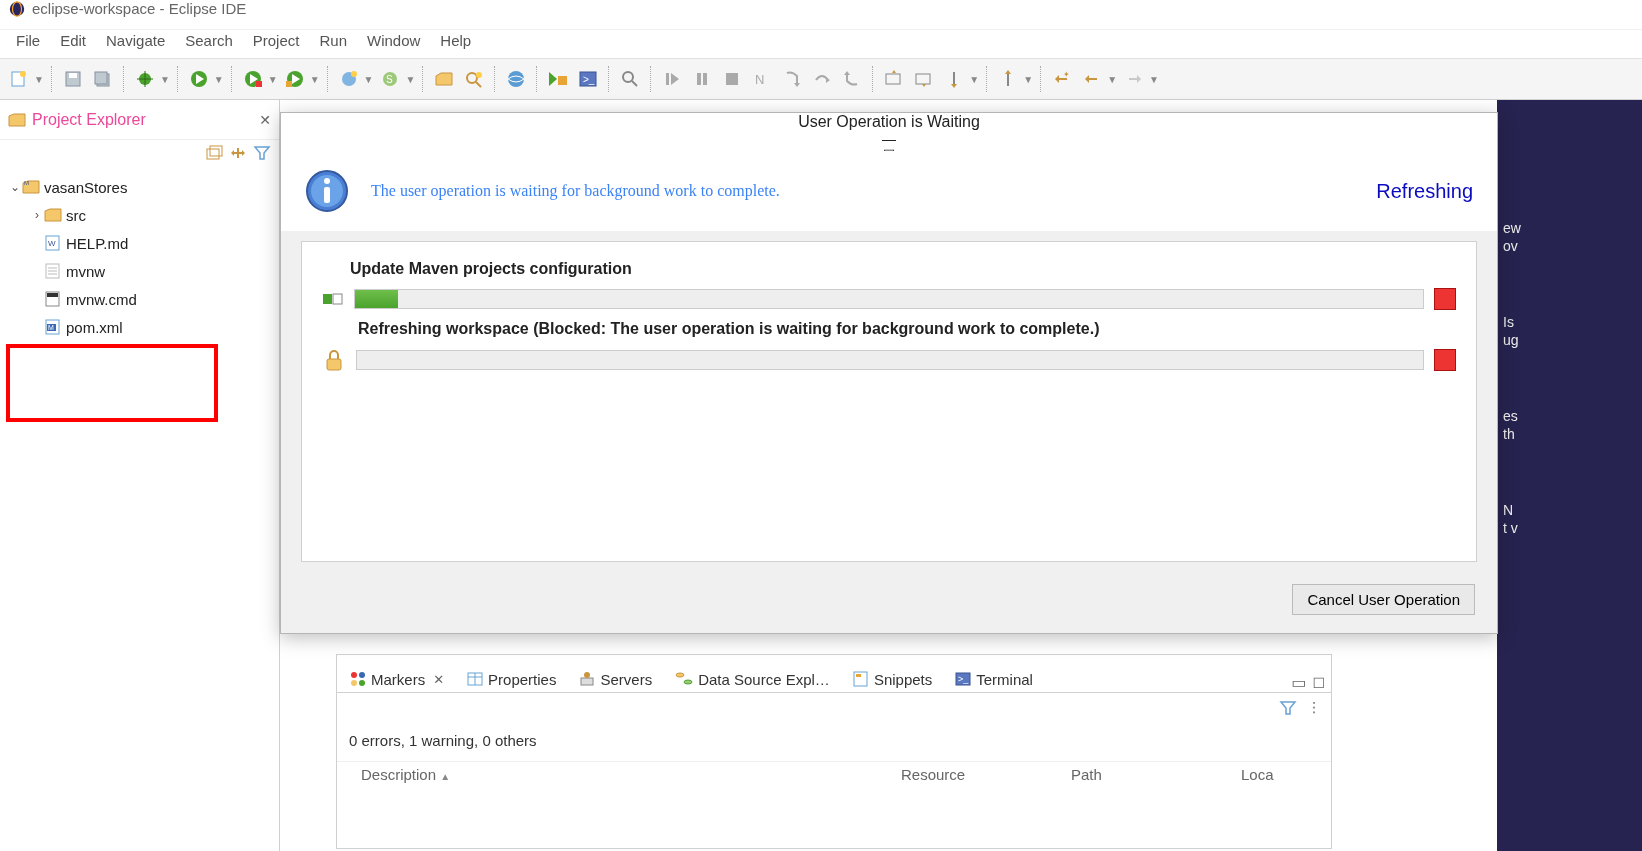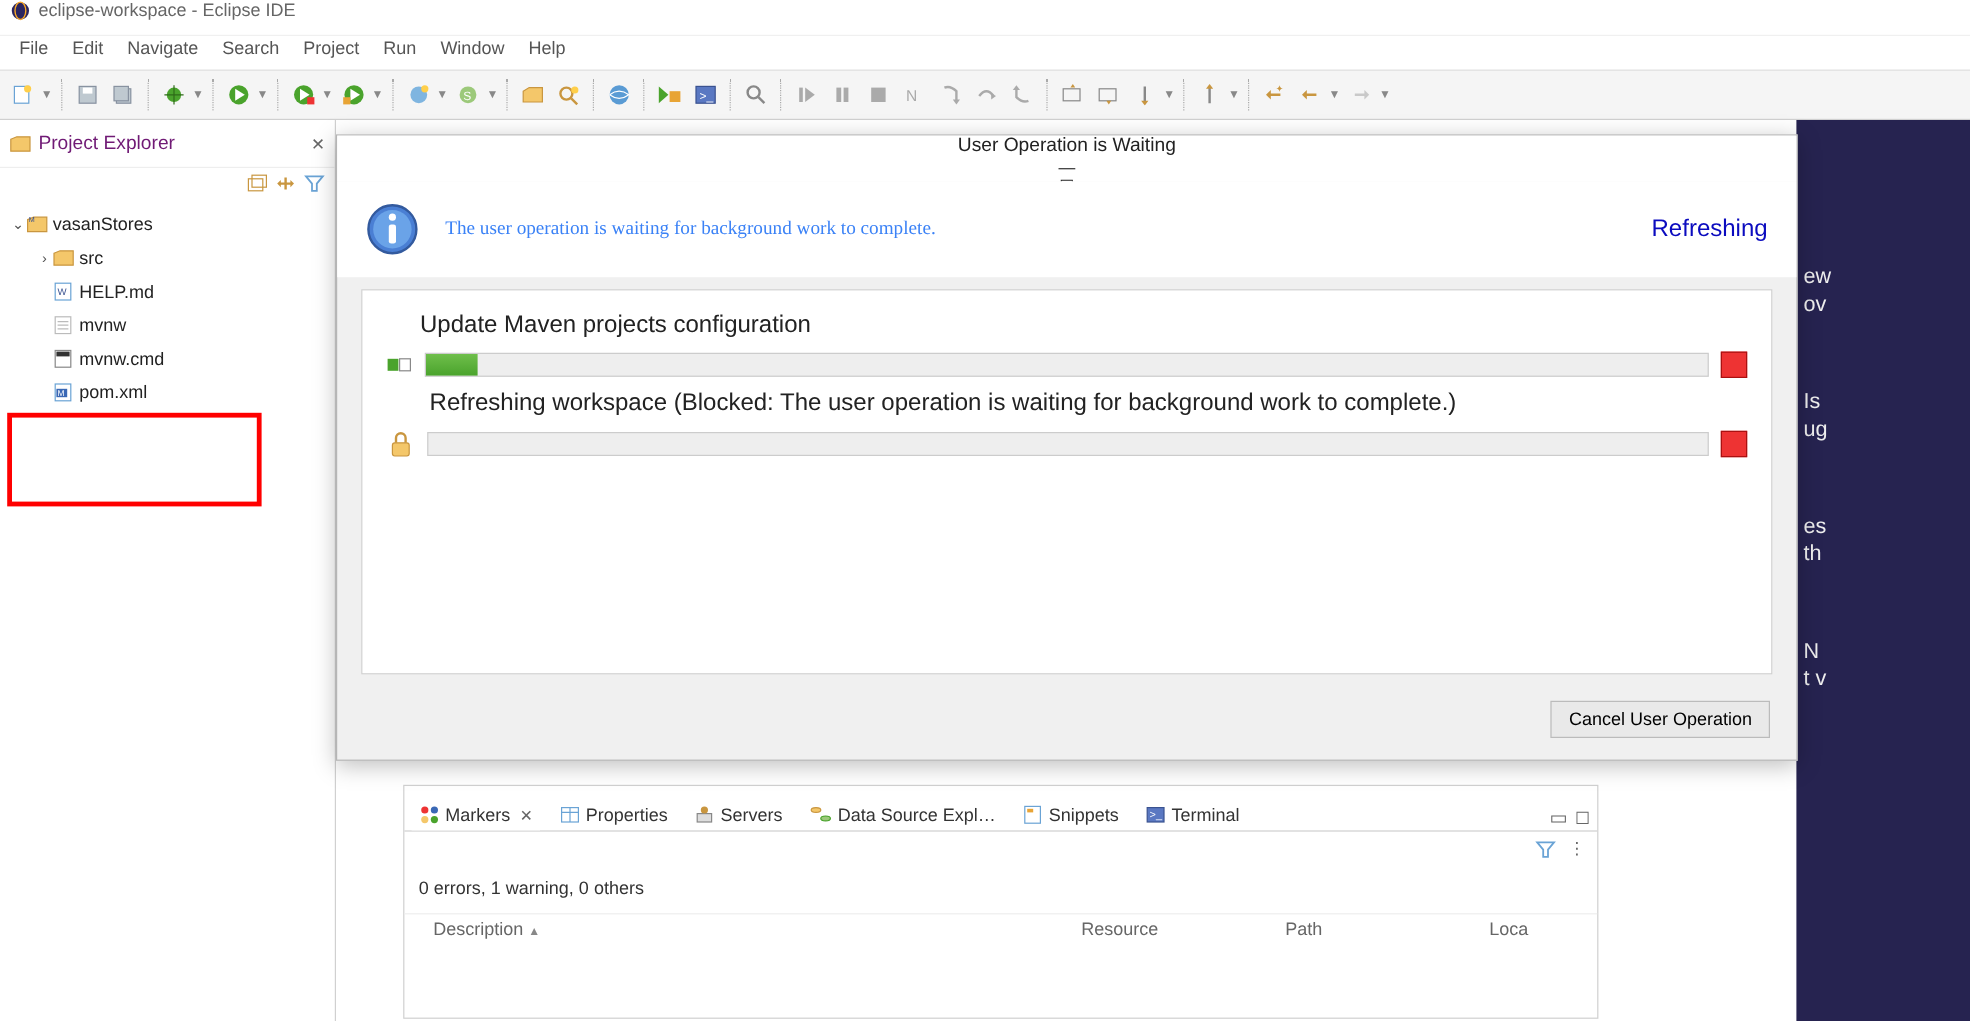--- a/index.html
+++ b/index.html
@@ -10,21 +10,21 @@
 .menubar { display: flex; height: 28px; padding: 0 6px; background: #fff; }
 .menubar .menu-item { padding: 2px 10px; font-size: 15px; color: #555; cursor: default; }
 .toolbar { display: flex; align-items: center; height: 42px; padding: 0 6px; background: #f5f5f5; border-top: 1px solid #e0e0e0; border-bottom: 1px solid #d0d0d0; gap: 4px; }
 .toolbar .tb-btn { display: inline-flex; align-items: center; justify-content: center; width: 26px; height: 26px; border: none; background: transparent; cursor: default; }
 .toolbar .tb-sep { width: 2px; height: 26px; border-left: 1px dotted #aaa; margin: 0 3px; }
 .toolbar .dd { font-size: 10px; color: #888; margin-left: -2px; }
 .main { display: flex; height: calc(100% - 100px); }
 .explorer { width: 280px; border-right: 1px solid #d0d0d0; background: #fff; display: flex; flex-direction: column; }
 .exp-header { display: flex; align-items: center; height: 40px; padding: 0 8px; border-bottom: 1px solid #eee; }
 .exp-header .exp-icon { width: 18px; height: 16px; margin-right: 6px; }
-.exp-header .exp-title { font-size: 16px; color: #701a75; flex: 1; }
+.exp-header .exp-title { font-size: 16px; color: #ec4899; flex: 1; }
 .exp-header .close { font-size: 14px; color: #666; margin-left: 6px; }
 .exp-tools { display: flex; justify-content: flex-end; padding: 4px 8px; gap: 6px; }
 .exp-tools svg { width: 18px; height: 18px; }
 .tree { padding: 4px 8px; font-size: 15px; color: #222; }
 .tree-row { display: flex; align-items: center; height: 28px; cursor: default; }
 .tree-row .tw { width: 14px; text-align: center; font-size: 12px; color: #555; }
 .tree-row svg.node-icon { width: 18px; height: 16px; margin-right: 4px; }
 .red-box { position: absolute; border: 4px solid #ff0000; left: 6px; top: 344px; width: 212px; height: 78px; pointer-events: none; }
 .editor-area { flex: 1; background: #fff; position: relative; }
 .bottom-panel { position: absolute; left: 336px; top: 654px; width: 996px; height: 195px; background: #fff; border: 1px solid #d0d0d0; }
@@ -32,33 +32,33 @@
 .tab { display: inline-flex; align-items: center; gap: 4px; padding: 4px 6px; font-size: 15px; color: #333; }
 .tab.active { background: #fff; }
 .tab .close-x { font-size: 13px; color: #666; margin-left: 4px; }
 .tabs-right { margin-left: auto; display: flex; gap: 6px; align-items: center; }
 .bp-tools { display: flex; justify-content: flex-end; padding: 6px 10px; gap: 10px; }
 .bp-summary { padding: 6px 12px; font-size: 15px; color: #333; }
 .bp-headers { display: flex; border-top: 1px solid #eee; margin-top: 6px; padding: 4px 12px; color: #666; font-size: 15px; }
 .bp-headers .h1 { width: 540px; margin-left: 12px; }
 .bp-headers .h2 { width: 170px; }
 .bp-headers .h3 { width: 170px; }
-.right-strip { position: absolute; right: 0; top: 100px; bottom: 0; width: 145px; background: #262350; color: #fff; padding: 120px 6px 0 6px; font-size: 18px; overflow: hidden; }
+.right-strip { position: absolute; right: 0; top: 100px; bottom: 0; width: 145px; background: #262350; color: #fff; padding: 120px 6px 0 6px; font-size: 14px; overflow: hidden; }
 .right-strip .frag { margin-bottom: 60px; color: #eee; }
 .dialog { position: absolute; left: 280px; top: 112px; width: 1218px; height: 522px; background: #f0f0f0; border: 1px solid #b5b5b5; box-shadow: 0 4px 18px rgba(0,0,0,.25); display: flex; flex-direction: column; }
 .dlg-title { display: flex; align-items: center; height: 38px; padding: 0 10px; background: #fff; flex-direction: column; }
 .dlg-title .dlg-icon { width: 22px; height: 22px; margin-right: 8px; }
 .dlg-title .dlg-text { font-size: 16px; color: #222; flex: 1; }
 .dlg-title .win-btn { width: 42px; height: 30px; display: inline-flex; align-items: center; justify-content: center; color: #222; font-size: 14px; }
 .dlg-banner { display: flex; align-items: center; padding: 18px 24px; background: #fff; }
 .dlg-banner .info-icon { width: 44px; height: 44px; margin-right: 22px; }
 .dlg-banner .msg { font-size: 16px; color: #3b82f6; flex: 1; font-family: Liberation Serif, serif; }
 .dlg-banner .brand { font-size: 20px; color: #0b0bbf; }
 .dlg-body { flex: 1; margin: 10px 20px; background: #fff; border: 1px solid #d0d0d0; padding: 14px 20px; }
-.task-title { font-size: 20px; color: #222; margin: 4px 0 10px 28px; }
+.task-title { font-size: 16px; color: #222; margin: 4px 0 10px 28px; font-weight: bold; }
 .prog-row { display: flex; align-items: center; gap: 10px; margin-bottom: 10px; }
 .prog-icon { width: 22px; height: 16px; }
 .progress { flex: 1; height: 20px; background: #eee; border: 1px solid #ccc; position: relative; }
 .progress .fill { position: absolute; left: 0; top: 0; bottom: 0; background: linear-gradient(#6fbf4b, #4aa32c); }
 .stop-btn { width: 22px; height: 22px; background: #e33; border: 1px solid #a11; }
 .task-sub { font-size: 15px; color: #222; margin-left: 28px; margin-bottom: 20px; }
 .lock-icon { width: 24px; height: 24px; }
 .dlg-footer { display: flex; justify-content: flex-end; padding: 12px 22px 18px; }
 .dlg-footer button { padding: 6px 14px; font-size: 15px; background: #e9e9e9; border: 1px solid #bbb; cursor: default; }
 .sort-arrow { font-size: 10px; color: #888; }

